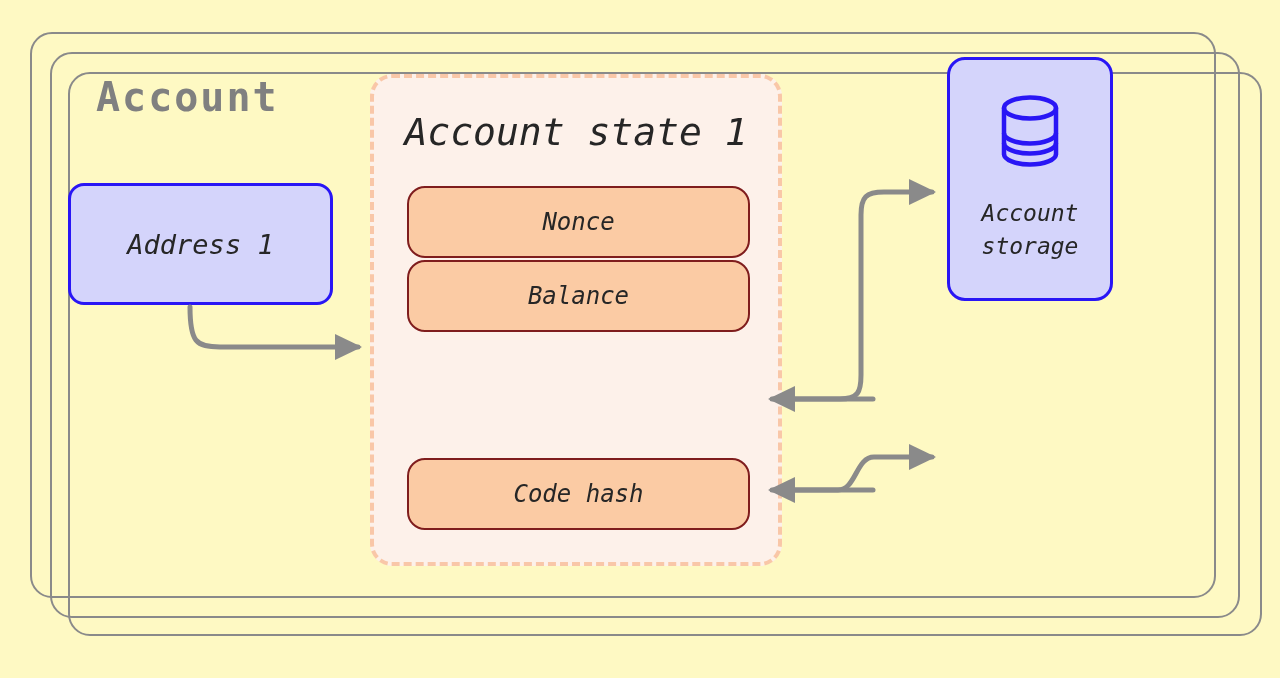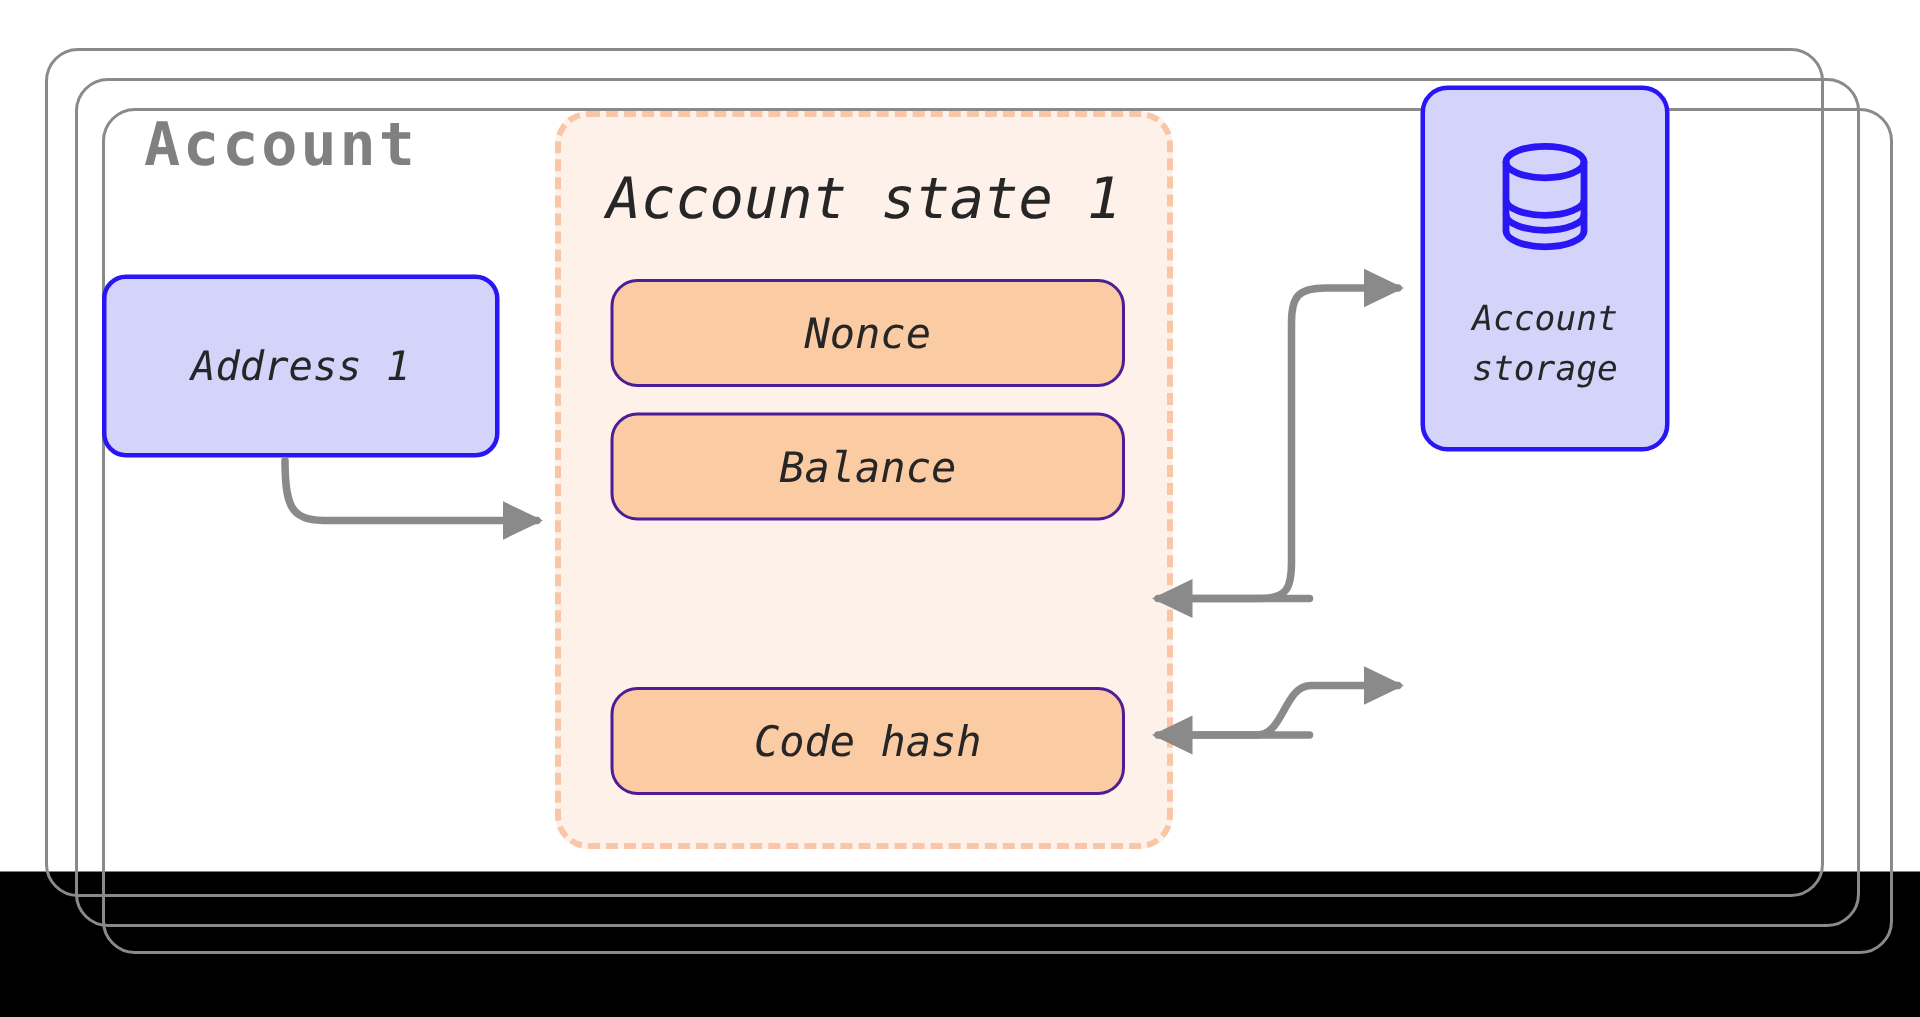--- a/index.html
+++ b/index.html
@@ -9,22 +9,22 @@
   }
   body {
     width: 1280px;
     height: 678px;
     overflow: hidden;
     font-family: "DejaVu Sans Mono", monospace;
   }
   #stage {
     position: relative;
     width: 1280px;
-    height: 581px;
-    background: #ffffff;
+    height: 678px;
+    background: #fef9c3;
   }
 
   
   .outer-card {
     position: absolute;
     border: 2px solid #8a8a8a;
     border-radius: 22px;
     background: transparent;
     box-sizing: border-box;
   }
@@ -86,33 +86,33 @@
     font-style: italic;
     color: #262626;
     font-family: "DejaVu Sans Mono", monospace;
   }
   .field-box {
     position: absolute;
     left: 33px;
     width: 343px;
     height: 72px;
     background: #fbcba4;
-    border: 2px solid #4c1d95;
+    border: 2px solid #7f1d1d;
     border-radius: 18px;
     box-sizing: border-box;
     display: flex;
     align-items: center;
     justify-content: center;
-    font-size: 28px;
+    font-size: 24px;
     font-style: italic;
     color: #262626;
     font-family: "DejaVu Sans Mono", monospace;
   }
   #field-nonce        { top: 108px; }
-  #field-balance      { top: 197px; }
+  #field-balance      { top: 182px; }
   #field-storage-hash { top: 289px; }
   #field-code-hash    { top: 380px; }
 
   
   .side-box {
     position: absolute;
     left: 947px;
     width: 166px;
     background: #d4d4fb;
     border: 3px solid #2916f5;

